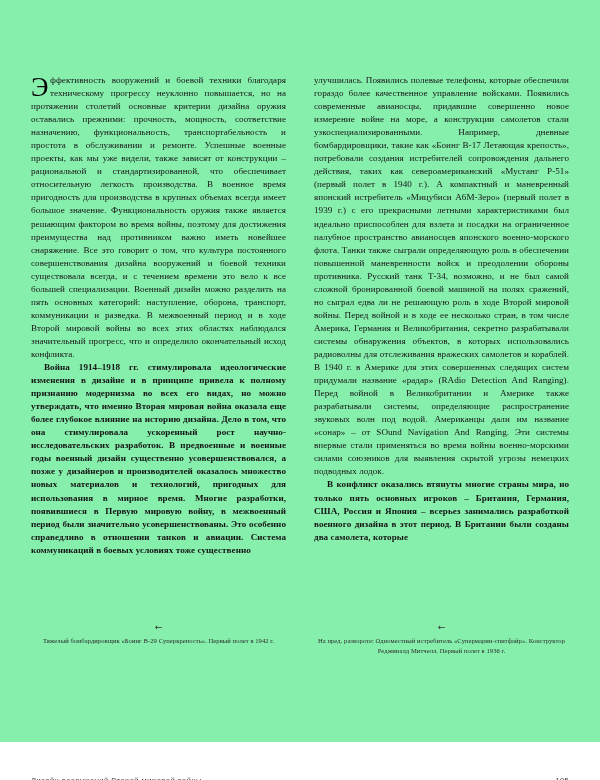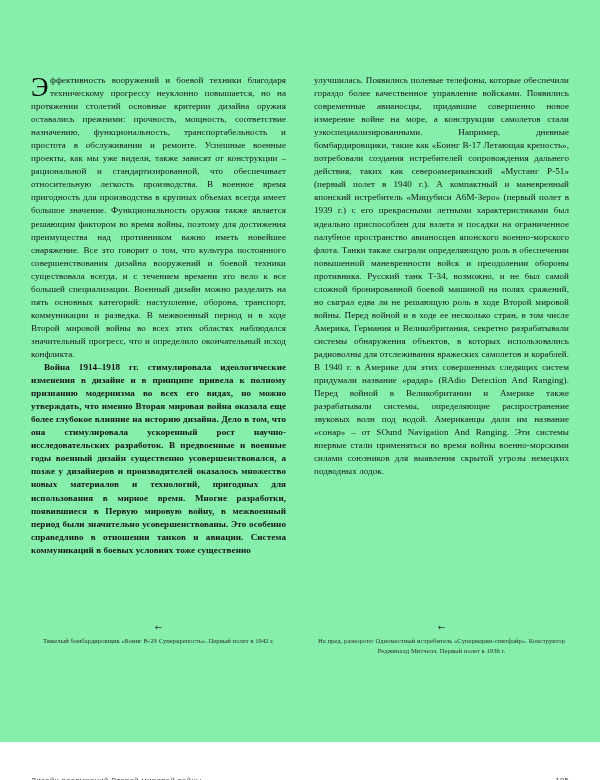--- a/index.html
+++ b/index.html
@@ -134,20 +134,21 @@
 
   <div class="columns">
 
     <div class="column">
       <p class="para dropcap-para">Эффективность вооружений и боевой техники благодаря техническому прогрессу неуклонно повышается, но на протяжении столетий основные критерии дизайна оружия оставались прежними: прочность, мощность, соответствие назначению, функциональность, транспортабельность и простота в обслуживании и ремонте. Успешные военные проекты, как мы уже видели, также зависят от конструкции – рациональной и стандартизированной, что обеспечивает относительную легкость производства. В военное время пригодность для производства в крупных объемах всегда имеет большое значение. Функциональность оружия также является решающим фактором во время войны, поэтому для достижения преимущества над противником важно иметь новейшее снаряжение. Все это говорит о том, что культура постоянного совершенствования дизайна вооружений и боевой техники существовала всегда, и с течением времени это вело к все большей специализации. Военный дизайн можно разделить на пять основных категорий: наступление, оборона, транспорт, коммуникации и разведка. В межвоенный период и в ходе Второй мировой войны во всех этих областях наблюдался значительный прогресс, что и определило окончательный исход конфликта.</p>
       <p class="para">Война 1914–1918 гг. стимулировала идеологические изменения в дизайне и в принципе привела к полному признанию модернизма во всех его видах, но можно утверждать, что именно Вторая мировая война оказала еще более глубокое влияние на историю дизайна. Дело в том, что она стимулировала ускоренный рост научно-исследовательских разработок. В предвоенные и военные годы военный дизайн существенно усовершенствовался, а позже у дизайнеров и производителей оказалось множество новых материалов и технологий, пригодных для использования в мирное время. Многие разработки, появившиеся в Первую мировую войну, в межвоенный период были значительно усовершенствованы. Это особенно справедливо в отношении танков и авиации. Система коммуникаций в боевых условиях тоже существенно</p>
     </div>
 
     <div class="column">
       <p class="para">улучшилась. Появились полевые телефоны, которые обеспечили гораздо более качественное управление войсками. Появились современные авианосцы, придавшие совершенно новое измерение войне на море, а конструкции самолетов стали узкоспециализированными. Например, дневные бомбардировщики, такие как «Боинг B-17 Летающая крепость», потребовали создания истребителей сопровождения дальнего действия, таких как североамериканский «Мустанг P-51» (первый полет в 1940 г.). А компактный и маневренный японский истребитель «Мицубиси A6M-Зеро» (первый полет в 1939 г.) с его прекрасными летными характеристиками был идеально приспособлен для взлета и посадки на ограниченное палубное пространство авианосцев японского военно-морского флота. Танки также сыграли определяющую роль в обеспечении повышенной маневренности войск и преодолении обороны противника. Русский танк Т-34, возможно, и не был самой сложной бронированной боевой машиной на полях сражений, но сыграл едва ли не решающую роль в ходе Второй мировой войны. Перед войной и в ходе ее несколько стран, в том числе Америка, Германия и Великобритания, секретно разрабатывали системы обнаружения объектов, в которых использовались радиоволны для отслеживания вражеских самолетов и кораблей. В 1940 г. в Америке для этих совершенных следящих систем придумали название «радар» (RAdio Detection And Ranging). Перед войной в Великобритании и Америке также разрабатывали системы, определяющие распространение звуковых волн под водой. Американцы дали им название «сонар» – от SOund Navigation And Ranging. Эти системы впервые стали применяться во время войны военно-морскими силами союзников для выявления скрытой угрозы немецких подводных лодок.</p>
+      <p class="para">В конфликт оказались втянуты многие страны мира, но только пять основных игроков – Британия, Германия, США, Россия и Япония – всерьез занимались разработкой военного дизайна в этот период. В Британии были созданы два самолета, которые</p>
     </div>
 
   </div>
 
   <div class="captions">
 
     <div class="caption-block">
       <span class="caption-arrow">←</span>
       <p class="caption-text">Тяжелый бомбардировщик «Боинг В-29 Суперкрепость». Первый полет в 1942 г.</p>
     </div>

